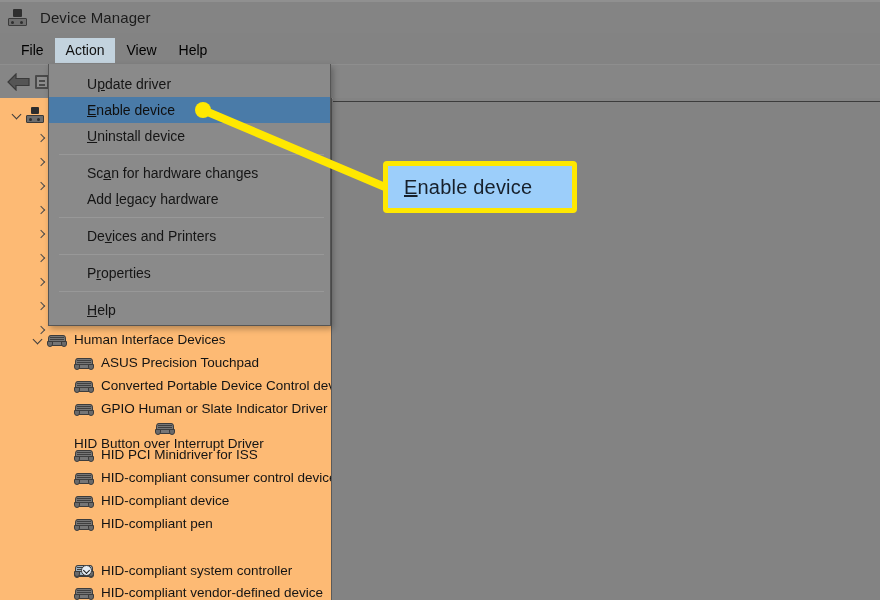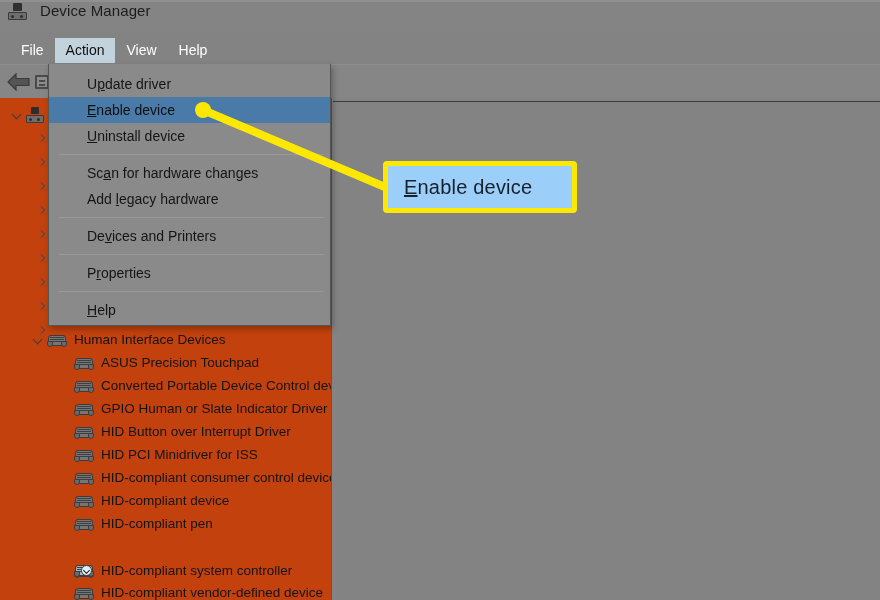--- a/index.html
+++ b/index.html
@@ -24,21 +24,21 @@
 
   
   .titlebar {
     position: absolute;
     left: 0; top: 0;
     width: 880px; height: 33px;
     background: #848484;
     border-top: 2px solid #909090;
     box-sizing: border-box;
     display: flex;
-    align-items: flex-start;
+    align-items: center;
   }
   .title-icon {
     width: 20px; height: 20px;
     margin-left: 8px;
     position: relative;
     flex: none;
   }
   .title-icon .mon {
     position: absolute;
     left: 5px; top: 1px;
@@ -76,21 +76,21 @@
     position: absolute;
     left: 0; top: 37px;
     width: 880px; height: 27px;
     display: flex;
     align-items: center;
     padding-left: 10px;
     box-sizing: border-box;
   }
   .menubar-item {
     font-size: 14px;
-    color: #ffffff;
+    color: #000000;
     padding: 4px 11px 5px 11px;
     line-height: 16px;
     cursor: default;
   }
   .menubar-item.active {
     background: #c3d3de;
     color: #101010;
   }
 
   
@@ -123,21 +123,21 @@
     width: 6px; height: 2px;
     background: #4a4a4a;
     box-shadow: 0 4px 0 #4a4a4a;
   }
 
   
   .treepane {
     position: absolute;
     left: 0; top: 98px;
     width: 332px; height: 502px;
-    background: #c2410c;
+    background: #fdba74;
     border-right: 1px solid #5a5a5a;
     box-sizing: border-box;
     overflow: hidden;
   }
   .detailpane {
     position: absolute;
     left: 333px; top: 98px;
     width: 547px; height: 502px;
     background: #838383;
   }
@@ -450,21 +450,21 @@
     </div>
     <div class="tree-row" style="left:74px; top:300px;">
       <span class="hid-icon">
           <span class="body"></span>
           <span class="ln"></span>
           <span class="grip-l"></span>
           <span class="grip-r"></span>
         </span>
       <span class="tree-label">GPIO Human or Slate Indicator Driver</span>
     </div>
-    <div class="tree-row" style="left:74px; top:323px;">
+    <div class="tree-row" style="left:74px; top:323px;flex-direction:column;">
       <span class="hid-icon">
           <span class="body"></span>
           <span class="ln"></span>
           <span class="grip-l"></span>
           <span class="grip-r"></span>
         </span>
       <span class="tree-label">HID Button over Interrupt Driver</span>
     </div>
     <div class="tree-row" style="left:74px; top:346px;">
       <span class="hid-icon">

